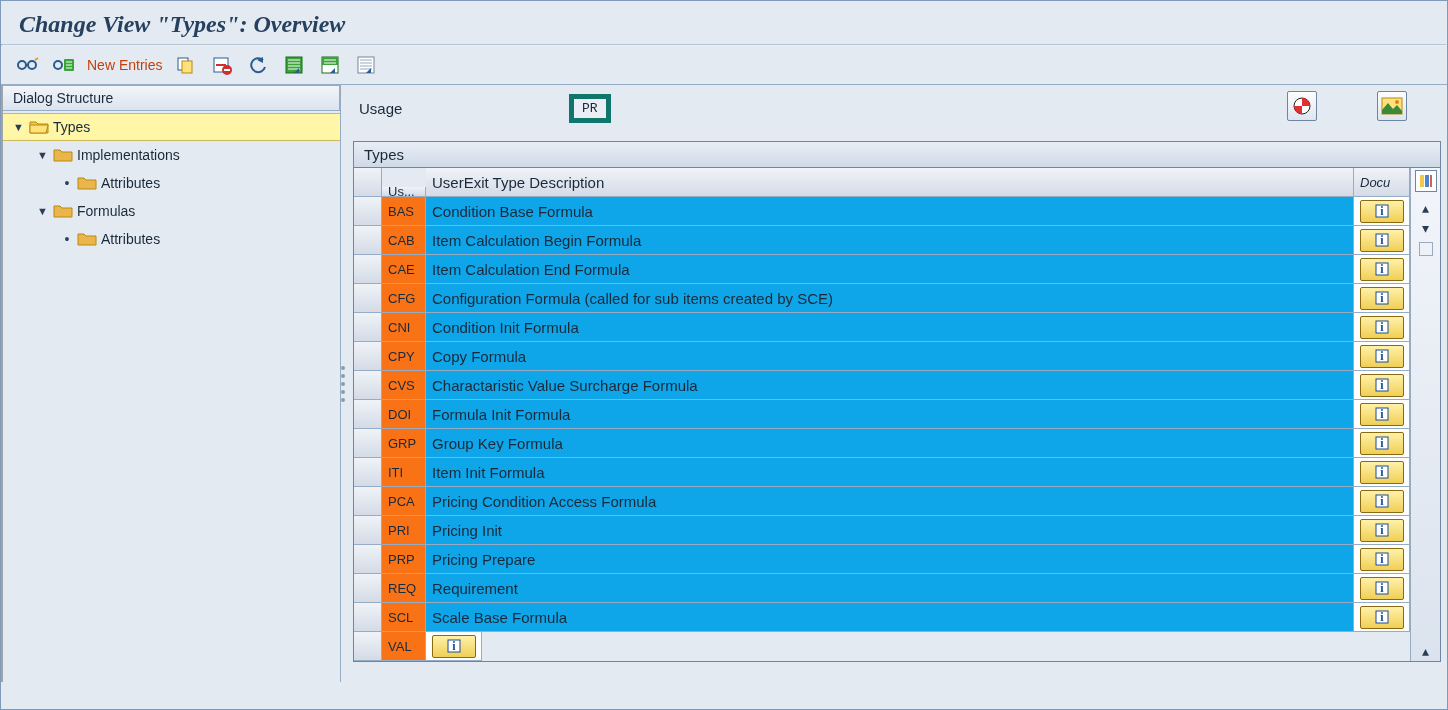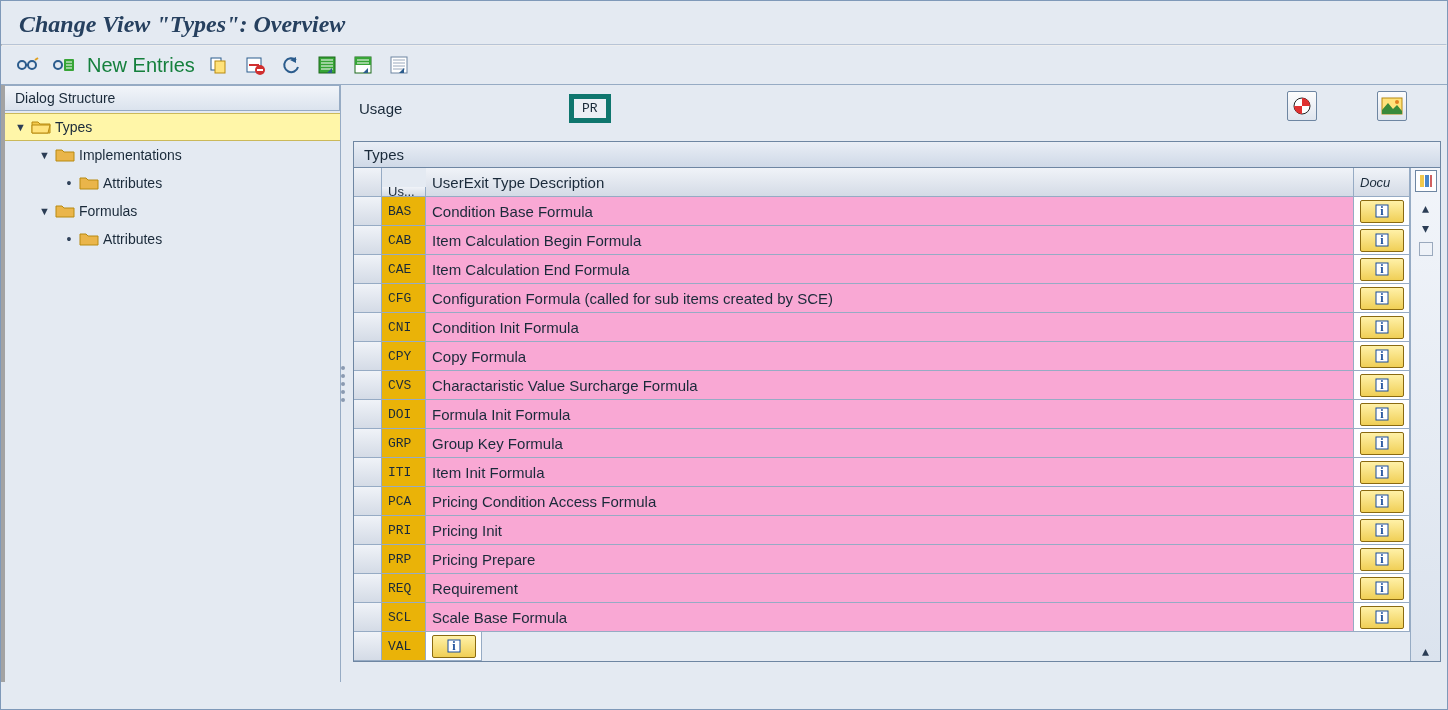--- a/index.html
+++ b/index.html
@@ -35,33 +35,33 @@
     height: 38px;
   }
   .toolbar .tbtn {
     display: inline-flex;
     align-items: center;
     justify-content: center;
     width: 24px;
     height: 22px;
   }
   .toolbar .tlabel {
-    color: #15803d;
-    font-size: 20px;
+    color: #c2410c;
+    font-size: 14px;
   }
   .content {
     display: flex;
     height: calc(710px - 112px);
     border-top: 1px solid #96abc4;
   }
   .sidebar {
     width: 340px;
     background: #e4eaf2;
     border-right: 1px solid #96abc4;
-    border-left: 4px solid #a3a3a3;
+    border-left: 2px solid #a3a3a3;
     position: relative;
   }
   .sidebar-header {
     background: linear-gradient(#f2f5fa,#dbe3ee);
     border: 1px solid #96abc4;
     border-left: none;
     padding: 4px 10px;
     font-size: 14px;
   }
   .tree {
@@ -167,23 +167,23 @@
   }
   .grid-header > div, .grid-row > div {
     border-right: 1px solid #96abc4;
     border-bottom: 1px solid #96abc4;
     display: flex;
     align-items: center;
     padding: 0 6px;
   }
   .col-sel { width: 28px; background: linear-gradient(#f0f3f8,#d4dbe6); padding:0 !important; justify-content:center; }
   .grid-header .col-sel { background: linear-gradient(#f0f3f8,#d4dbe6); }
-  .col-us { width: 44px; font-family:Liberation Mono, monospace; background:#eab308; }
+  .col-us { width: 44px; font-family:Liberation Sans, sans-serif; background:#f97316; }
   .grid-header .col-us { background: linear-gradient(#f0f3f8,#d4dbe6); font-family: Arial; margin-top: 19px; }
-  .col-desc { flex: 1; background:#f9a8d4; font-size: 15px; }
+  .col-desc { flex: 1; background:#0ea5e9; font-size: 15px; }
   .grid-header .col-desc { background: linear-gradient(#f0f3f8,#d4dbe6); }
   .col-docu { width: 56px; justify-content:center; padding:0 !important; background:#fff; }
   .grid-header .col-docu { background: linear-gradient(#f0f3f8,#d4dbe6); justify-content:flex-start; padding-left:6px !important;font-style:italic; }
   .info-btn {
     width: 44px; height: 23px;
     background: linear-gradient(#fff1a8,#f0cf56);
     border: 1px solid #8a6a10;
     display:flex; align-items:center; justify-content:center;
     border-radius: 2px;
   }

